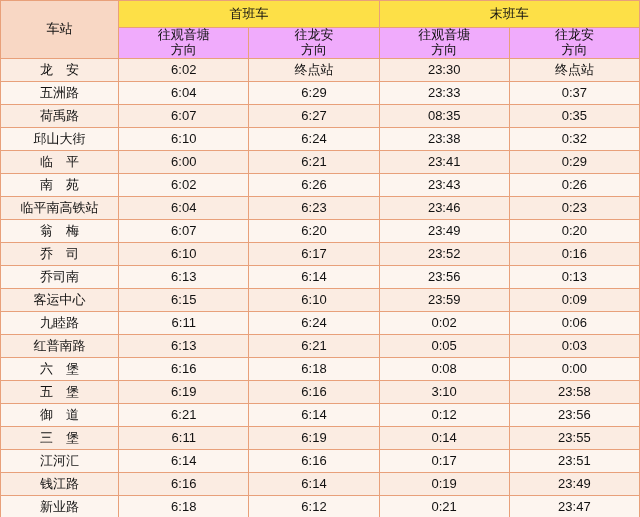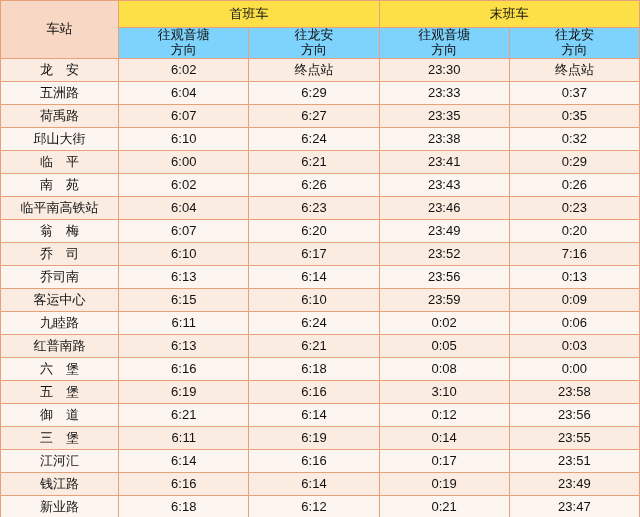--- a/index.html
+++ b/index.html
@@ -33,21 +33,21 @@
     font-size: 14px;
     height: 26px;
   }
   .hdr-station {
     background: #f8d7c4;
     font-size: 15px;
     height: 52px;
     margin-top: 31px;
   }
   .hdr-sub {
-    background: #7dd3fc;
+    background: #f0abfc;
     font-size: 13px;
     height: 26px;
     line-height: 1.15;
   }
   
   tbody tr.row-odd td {
     background: #fbece2;
     height: 22px;
   }
   tbody tr.row-even td {
@@ -113,21 +113,21 @@
       <td class="station">五洲路</td>
       <td class="time">6:04</td>
       <td class="time">6:29</td>
       <td class="time">23:33</td>
       <td class="time">0:37</td>
     </tr>
     <tr class="row-odd">
       <td class="station">荷禹路</td>
       <td class="time">6:07</td>
       <td class="time">6:27</td>
-      <td class="time">23:35</td>
+      <td class="time">08:35</td>
       <td class="time">0:35</td>
     </tr>
     <tr class="row-even">
       <td class="station">邱山大街</td>
       <td class="time">6:10</td>
       <td class="time">6:24</td>
       <td class="time">23:38</td>
       <td class="time">0:32</td>
     </tr>
     <tr class="row-odd">
@@ -156,21 +156,21 @@
       <td class="time">6:07</td>
       <td class="time">6:20</td>
       <td class="time">23:49</td>
       <td class="time">0:20</td>
     </tr>
     <tr class="row-odd">
       <td class="station">乔　司</td>
       <td class="time">6:10</td>
       <td class="time">6:17</td>
       <td class="time">23:52</td>
-      <td class="time">7:16</td>
+      <td class="time">0:16</td>
     </tr>
     <tr class="row-even">
       <td class="station">乔司南</td>
       <td class="time">6:13</td>
       <td class="time">6:14</td>
       <td class="time">23:56</td>
       <td class="time">0:13</td>
     </tr>
     <tr class="row-odd">
       <td class="station">客运中心</td>

